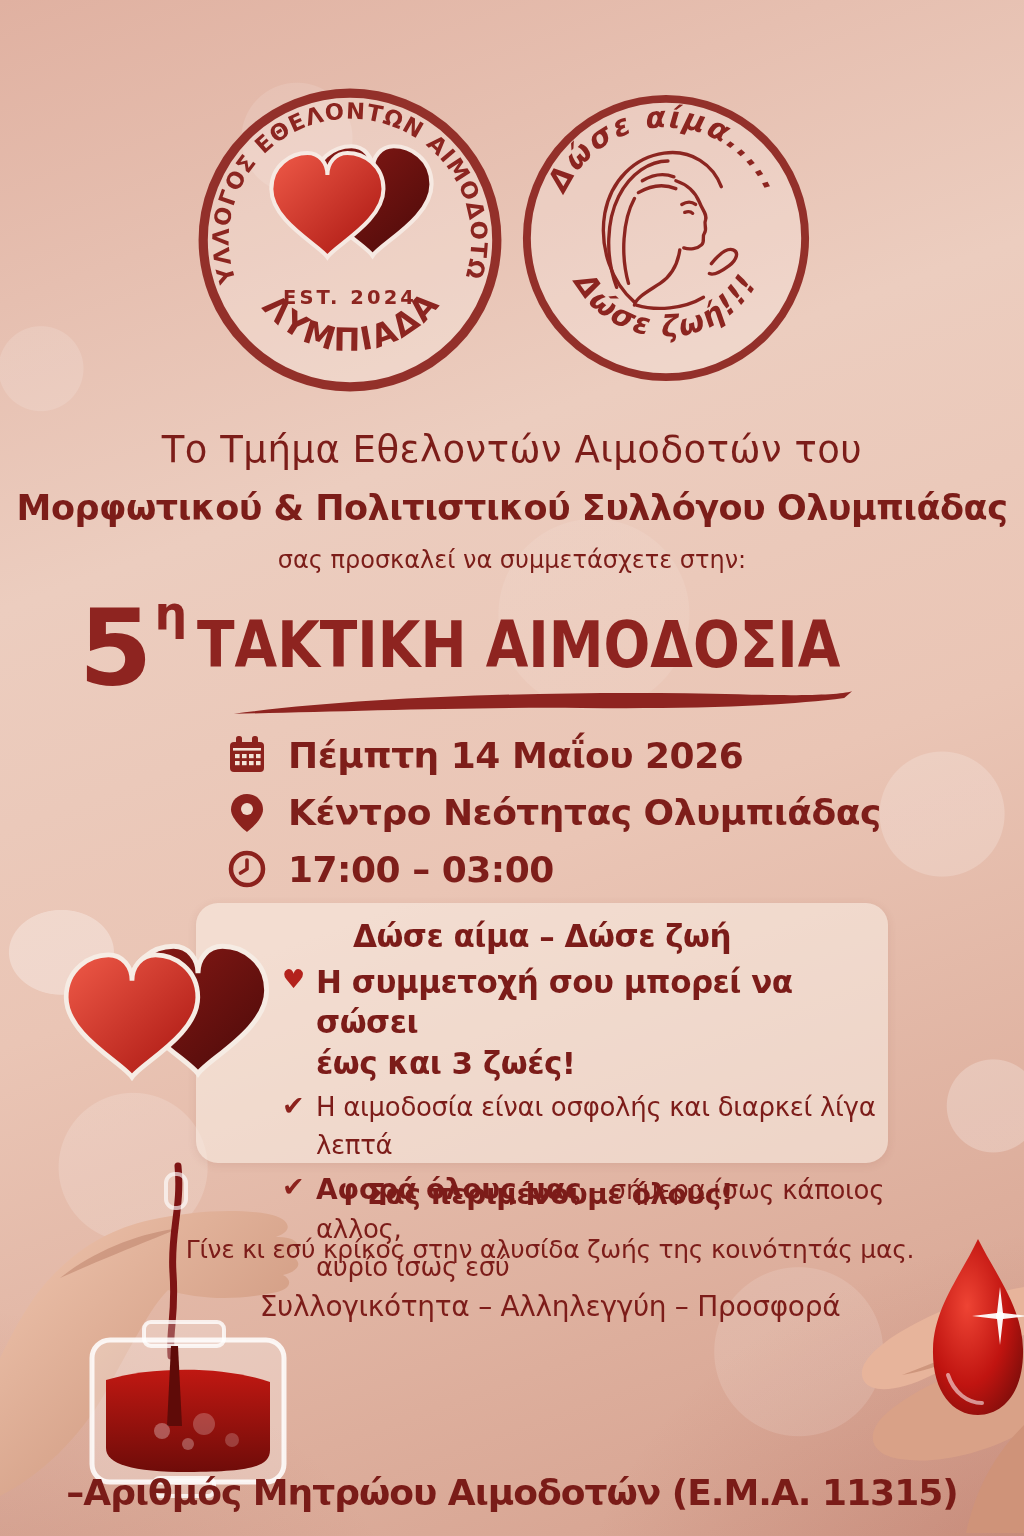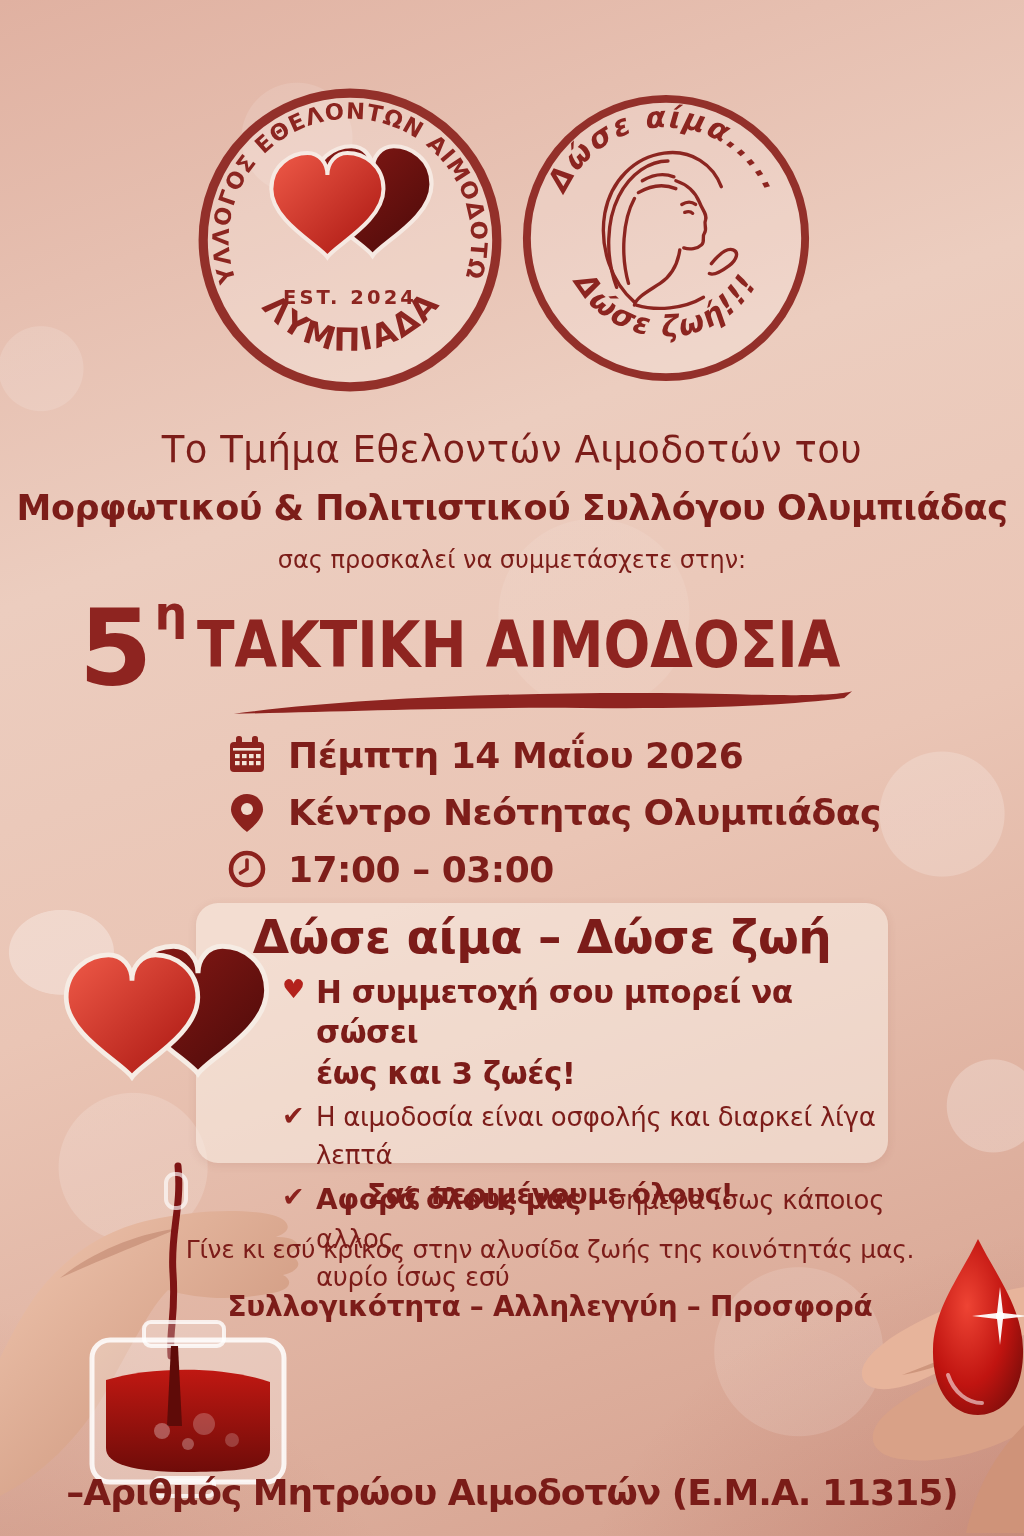--- a/index.html
+++ b/index.html
@@ -38,33 +38,33 @@
   .swoosh{position:absolute;left:228px;top:688px;width:628px;height:30px;}
   
   .details{position:absolute;left:226px;top:733px;}
   .drow{display:flex;align-items:center;margin-bottom:13px;height:44px;}
   .dicon{width:42px;height:42px;flex:0 0 42px;margin-right:20px;}
   .dtext{font-size:36px;font-weight:700;color:#7e1e1a;letter-spacing:-0.5px;}
   
   .infobox{position:absolute;left:196px;top:903px;width:692px;height:260px;
       background:rgba(250,240,231,.55);border-radius:22px;
       box-shadow:0 2px 10px rgba(120,50,40,.10);}
-  .infobox .head{ text-align:center;font-size:47px;font-weight:700;color:#7c1c19;margin-top:6px;letter-spacing:-0.5px;}
+  .infobox .head{ text-align:center;font-size:31px;font-weight:700;color:#7c1c19;margin-top:15px;letter-spacing:-0.5px;}
   .ib-rows{margin:8px 0 0 86px;}
   .ib-row{display:flex;align-items:flex-start;margin-bottom:6px;}
   .ib-bullet{width:34px;flex:0 0 34px;font-size:26px;line-height:1.35;color:#b3221c;font-weight:700;}
   .ib-check{width:34px;flex:0 0 34px;font-size:27px;line-height:1.25;color:#8c221d;font-weight:700;}
   .ib-strong{font-size:31px;font-weight:700;color:#7c1c19;line-height:1.3;letter-spacing:-0.5px;}
   .ib-normal{font-size:26px;font-weight:400;color:#7c1c19;line-height:1.45;letter-spacing:-0.3px;}
   .ib-normal b{font-weight:700;font-size:28px;}
   
   .closing{position:absolute;left:110px;top:1178px;width:880px;text-align:center;}
   .closing .head{font-size:28px;font-weight:700;color:#7c1c19;letter-spacing:-0.5px;}
   .closing .sub{font-size:25px;font-weight:400;color:#7c1c19;margin-top:24px;letter-spacing:-0.3px;}
-  .closing .vals{font-size:28px;font-weight:700;color:#7c1c19;margin-top:26px;letter-spacing:-0.3px;}
+  .closing .vals{font-size:28px;font-weight:400;color:#7c1c19;margin-top:26px;letter-spacing:-0.3px;}
   
   .footer{position:absolute;left:0;top:1472px;width:1024px;text-align:center;
       font-size:36px;font-weight:700;color:#7a1c18;letter-spacing:-1px;}
   
   #heartHand{position:absolute;left:0;top:928px;width:322px;height:572px;}
   #dropHands{position:absolute;left:818px;top:1225px;width:206px;height:308px;}
 </style>
 </head>
 <body>
 

